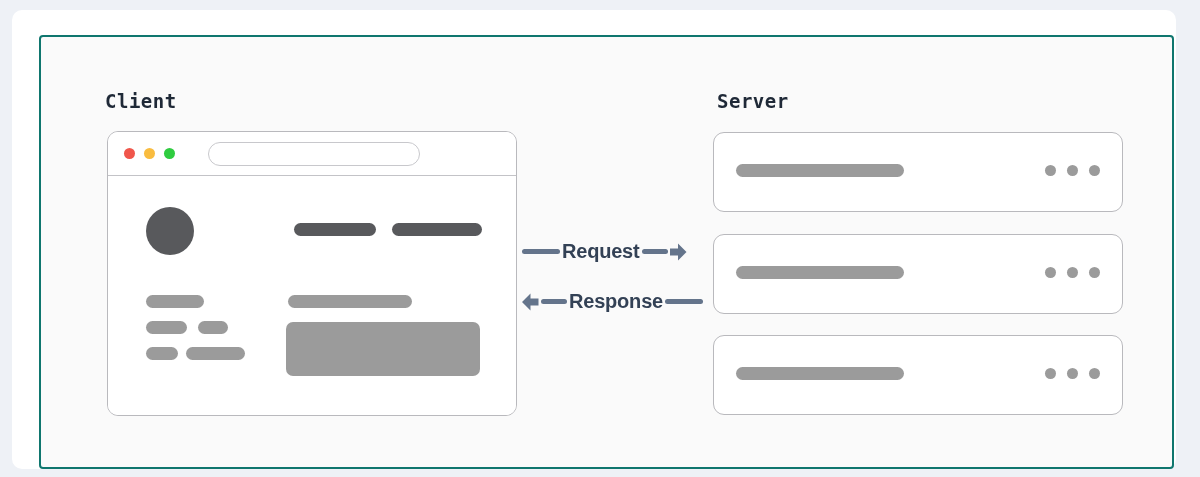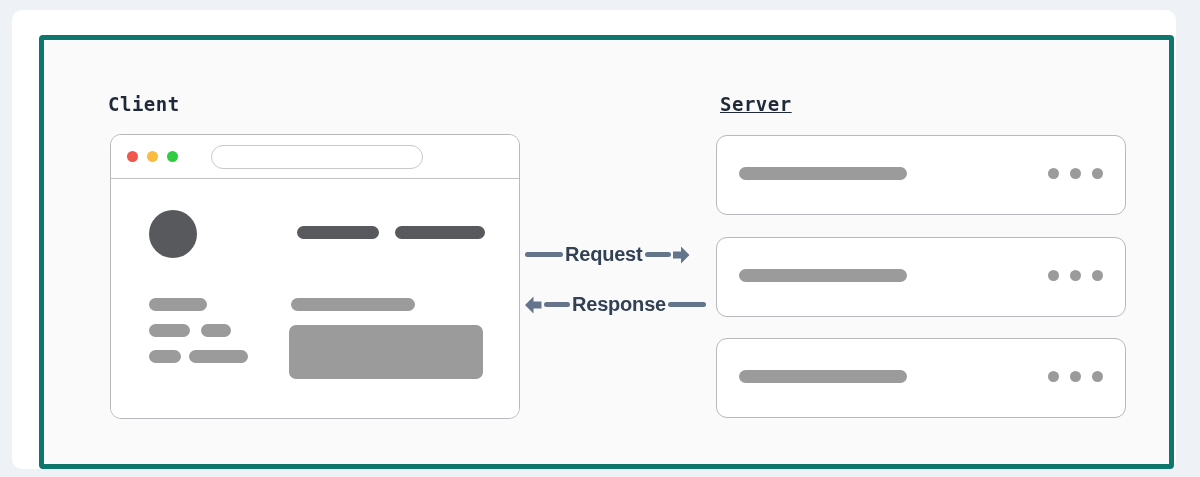--- a/index.html
+++ b/index.html
@@ -27,37 +27,37 @@
   }
 
   
   .diagram-panel {
     position: absolute;
     left: 27px;
     top: 25px;
     width: 1135px;
     height: 434px;
     background: #fafafa;
-    border: 5px solid #0f766e;
+    border: 2px solid #0f766e;
     border-radius: 4px;
     overflow: hidden;
   }
 
   
   .section-title {
     position: absolute;
     font-family: "DejaVu Sans Mono", "Liberation Mono", monospace;
     font-size: 19px;
     font-weight: bold;
     color: #1f2937;
     letter-spacing: 0.5px;
     white-space: nowrap;
   }
   .title-client { left: 64px;  top: 53px; }
-  .title-server { left: 676px; top: 53px; text-decoration: underline; }
+  .title-server { left: 676px; top: 53px; }
 
   
   .browser {
     position: absolute;
     left: 66px;
     top: 94px;
     width: 410px;
     height: 285px;
     background: #ffffff;
     border: 1.6px solid #b9b9bd;

